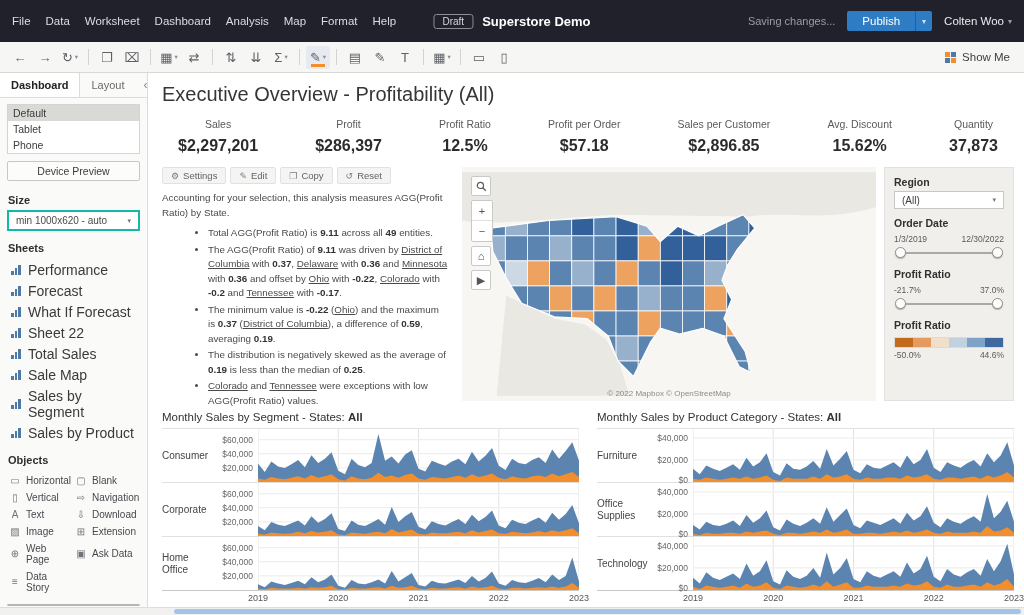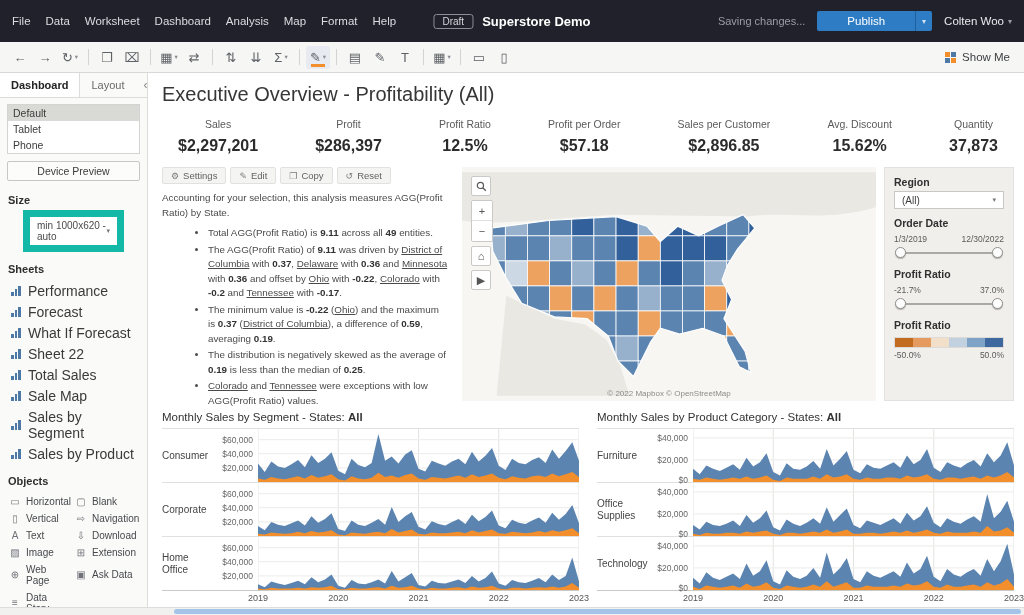--- a/index.html
+++ b/index.html
@@ -13,21 +13,21 @@
   .menu-items { display:flex; gap:15px; font-size:11.5px; color:#dcdce2; }
   .menu-item { cursor:default; }
   .title-center { position:absolute; left:50%; transform:translateX(-50%);
     display:flex; align-items:center; gap:9px; }
   .draft-badge { border:1px solid #8d8d99; border-radius:3px; font-size:10px;
     padding:1px 8px; color:#d5d5dd; }
   .app-title { font-size:13px; font-weight:bold; color:#fff; }
   .menu-right { margin-left:auto; display:flex; align-items:center; gap:12px; }
   .saving { color:#9c9ca8; font-size:11px; }
   .publish-group { display:flex; }
-  .publish-btn { background:#2e7cc3; color:#fff; font-size:11.5px; padding:4px 30px;
+  .publish-btn { background:#2e7cc3; color:#fff; font-size:11.5px; padding:4px 15px;
     border-radius:2px 0 0 2px; }
   .publish-caret { background:#2e7cc3; color:#cfe2f3; font-size:8px; padding:6px 6px 4px;
     border-left:1px solid #1f5f9a; border-radius:0 2px 2px 0; }
   .user { font-size:11.5px; display:flex; align-items:center; gap:4px; }
   .user .caret { font-size:8px; color:#9c9ca8; }
 
   
   .toolbar { height:31px; flex:none; background:#f6f6f5; border-bottom:1px solid #d8d8d7;
     display:flex; align-items:center; padding:0 8px; gap:1px; }
   .tb-icon { min-width:24px; height:23px; display:flex; align-items:center; justify-content:center;
@@ -53,21 +53,21 @@
   .sidebar-tab { padding:0 11px; height:100%; display:flex; align-items:center;
     color:#6b6b6b; font-size:11px; }
   .sidebar-tab.active { font-weight:bold; color:#222; background:#fff; border-right:1px solid #dcdcda; }
   .sidebar-collapse { margin-left:auto; padding:0 8px; color:#888; font-size:12px; }
   .device-list { margin:6px 7px 4px; border:1px solid #d4d4d2; background:#fff; }
   .device-item { padding:2px 5px; font-size:10.5px; color:#3c3c3c; }
   .device-item.selected { background:#d9d9d6; }
   .btn-outline { margin:3px 7px 2px; border:1px solid #c7c7c5; background:#fcfcfb;
     text-align:center; padding:3px 0; font-size:10.5px; color:#3c3c3c; border-radius:2px; }
   .side-label { font-weight:bold; font-size:11px; color:#2e2e2e; margin:11px 8px 4px; }
-  .side-select { margin:0 23px; border:7px solid #14b8a6; background:#fff; padding:3px 7px;
+  .side-select { margin:0 7px; border:2px solid #14b8a6; background:#fff; padding:3px 7px;
     font-size:10px; color:#4a4a4a; display:flex; justify-content:space-between; align-items:center; }
   .side-select .caret { font-size:7px; color:#777; }
   .sheets-list { margin-top:1px; }
   .sheet-item { display:flex; align-items:center; gap:6px; padding:2.5px 11px; font-size:14px; color:#3a3a3a; }
   .mini-bars { display:flex; align-items:flex-end; gap:1px; height:10px; width:11px; flex:none; }
   .mini-bars i { width:2.5px; background:#4e79a7; display:block; }
   .side-spacer { flex:1; }
   .objects-grid { display:grid; grid-template-columns:1fr 1fr; gap:1px 0; margin:2px 7px; }
   .object-item { display:flex; align-items:center; gap:5px; font-size:10px; color:#46484c; padding:2.5px 2px; }
   .object-glyph { width:12px; text-align:center; color:#70737a; font-size:10px; flex:none; }
@@ -625,21 +625,21 @@
           <div class="legend-bar">
               <span class="legend-seg" style="background: rgb(194, 107, 30);"></span>
               <span class="legend-seg" style="background: rgb(229, 154, 95);"></span>
               <span class="legend-seg" style="background: rgb(242, 223, 201);"></span>
               <span class="legend-seg" style="background: rgb(194, 209, 224);"></span>
               <span class="legend-seg" style="background: rgb(127, 163, 198);"></span>
               <span class="legend-seg" style="background: rgb(63, 104, 158);"></span>
             </div>
           <div class="range-vals">
             <span>-50.0%</span>
-            <span>50.0%</span>
+            <span>44.6%</span>
           </div>
         </aside>
       </div>
 
       <div class="charts">
         <section class="chart">
           <h3 class="chart-title">
             <span>Monthly Sales by Segment - States:</span>
             <b>All</b>
           </h3>

